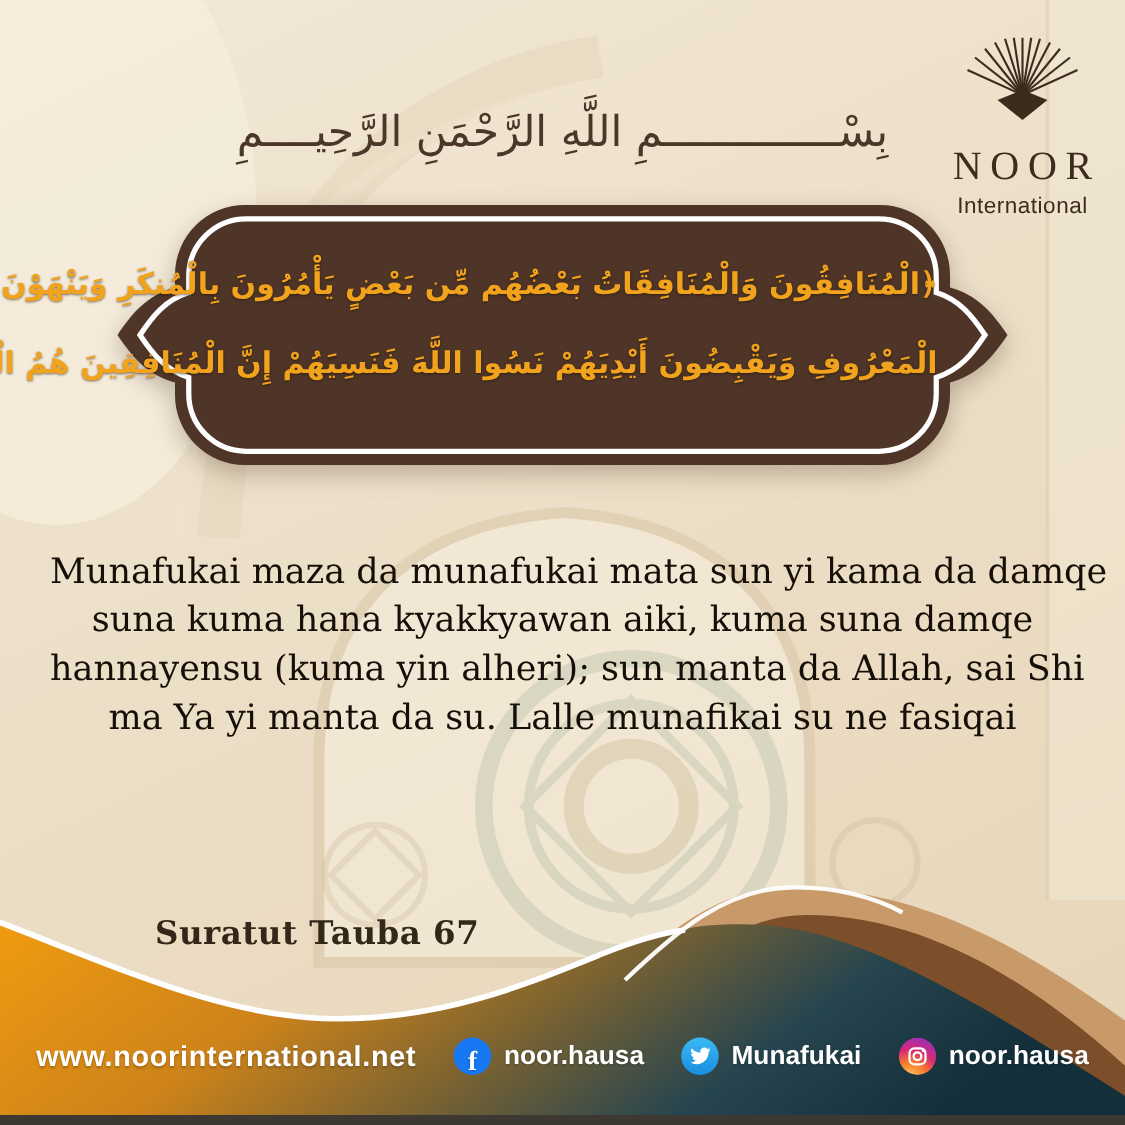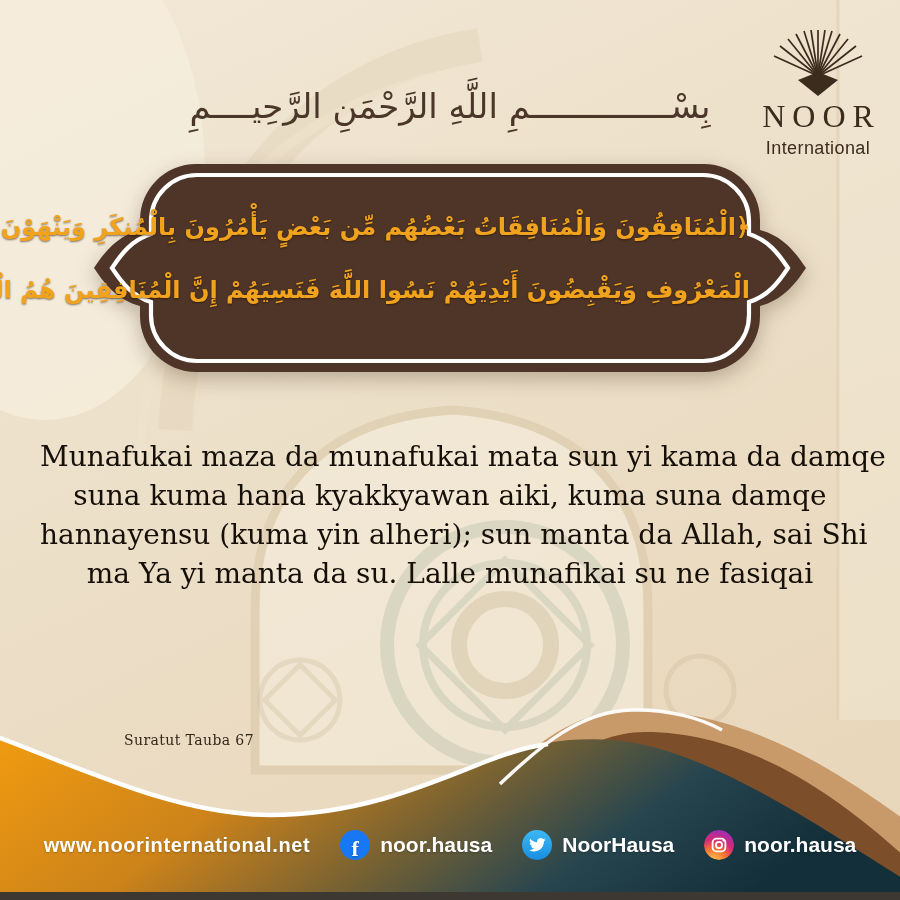--- a/index.html
+++ b/index.html
@@ -6,45 +6,45 @@
   .canvas{
     position:relative;width:900px;height:900px;overflow:hidden;
     background:linear-gradient(155deg,#f2e8d6 0%,#ecdfc8 45%,#e7d5b8 100%);
     font-family:"Liberation Sans","DejaVu Sans",sans-serif;
   }
   .decor{position:absolute;inset:0;z-index:0;}
   
   .logo{position:absolute;top:30px;left:738px;width:160px;text-align:center;z-index:3;}
   .logo .fan{display:block;margin:0 auto;}
   .logo .noor{font-family:"Liberation Serif","DejaVu Serif",serif;font-size:32px;
-    letter-spacing:7px;color:#3b2c1e;margin-top:2px;padding-left:7px;}
+    letter-spacing:7px;color:#3b2c1e;margin-top:18px;padding-left:7px;}
   .logo .intl{font-size:18px;color:#3b2c1e;letter-spacing:.4px;margin-top:3px;}
   
   .bismillah{position:absolute;top:86px;left:140px;width:620px;text-align:center;
     direction:rtl;font-family:"DejaVu Sans",sans-serif;font-size:34px;color:#4a3729;z-index:2;}
   
   .banner-svg{position:absolute;top:156px;left:88px;z-index:2;
     filter:drop-shadow(0 7px 10px rgba(70,45,25,.30));}
   .verse{position:absolute;top:196px;left:150px;width:600px;z-index:3;direction:rtl;
     text-align:center;color:#f2a31d;font-family:"DejaVu Sans",sans-serif;
     font-size:24px;font-weight:bold;line-height:63px;white-space:nowrap;
     text-shadow:0 1px 2px rgba(30,15,5,.55);}
   
   .translation{position:absolute;top:437px;left:40px;width:820px;z-index:2;
     font-family:"DejaVu Serif","Liberation Serif",serif;font-size:28px;color:#160f08;
     text-align:center;}
   .translation div{line-height:39px;white-space:nowrap;}
   .reference{position:absolute;top:732px;left:124px;z-index:3;
-    font-family:"DejaVu Serif","Liberation Serif",serif;font-weight:normal;
-    font-size:14px;color:#33271a;letter-spacing:.4px;}
+    font-family:"DejaVu Serif","Liberation Serif",serif;font-weight:bold;
+    font-size:26px;color:#33271a;letter-spacing:.4px;}
   
   .footer-svg{position:absolute;left:0;top:680px;z-index:4;}
   .footer-row{position:absolute;left:0;right:0;top:827px;height:36px;z-index:5;
     display:flex;align-items:center;justify-content:center;gap:30px;}
-  .site{color:#fff;font-weight:bold;font-size:20px;letter-spacing:.6px;
+  .site{color:#fff;font-weight:bold;font-size:23px;letter-spacing:.6px;
     text-shadow:0 1px 2px rgba(0,0,0,.25);}
   .social{display:flex;align-items:center;gap:10px;color:#fff;font-weight:bold;
     font-size:21px;text-shadow:0 1px 2px rgba(0,0,0,.25);}
   .icon-circle{width:30px;height:30px;border-radius:50%;display:flex;
     align-items:center;justify-content:center;overflow:hidden;}
   .fb{background:#1877f2;}
   .fb span{color:#fff;font-family:"Liberation Serif",serif;font-weight:bold;
     font-size:22px;line-height:1;margin-top:7px;}
   .tw{background:linear-gradient(180deg,#3cb8f5,#1a8ee0);}
 </style>
@@ -161,21 +161,21 @@
         </div>
       <span>noor.hausa</span>
     </div>
 
     <div class="social">
       <div class="icon-circle tw">
         <svg width="18" height="18" viewBox="0 0 24 24">
           <path fill="#ffffff" d="M23.4 4.8c-.8.36-1.66.6-2.56.72a4.5 4.5 0 0 0 1.97-2.48c-.87.52-1.83.9-2.85 1.1A4.48 4.48 0 0 0 12.2 7.2c0 .35.04.7.11 1.02A12.7 12.7 0 0 1 3.1 3.55a4.48 4.48 0 0 0 1.39 5.98 4.4 4.4 0 0 1-2.03-.56v.06c0 2.17 1.54 3.98 3.59 4.39-.66.18-1.36.2-2.02.08a4.49 4.49 0 0 0 4.18 3.11A9 9 0 0 1 1.6 18.5 12.66 12.66 0 0 0 8.46 20.5c8.23 0 12.73-6.82 12.73-12.73l-.01-.58A9 9 0 0 0 23.4 4.8z"></path>
         </svg>
       </div>
-      <span>NoorHausa</span>
+      <span>Munafukai</span>
     </div>
 
     <div class="social">
       <div class="icon-circle">
         <svg width="30" height="30" viewBox="0 0 30 30">
           <circle cx="15" cy="15" r="15" fill="url(#igGrad)"></circle>
           <rect x="8.6" y="8.6" width="12.8" height="12.8" rx="4" fill="none" stroke="#ffffff" stroke-width="1.8"></rect>
           <circle cx="15" cy="15" r="3.1" fill="none" stroke="#ffffff" stroke-width="1.8"></circle>
           <circle cx="19.5" cy="10.6" r="1.15" fill="#ffffff"></circle>
         </svg>

